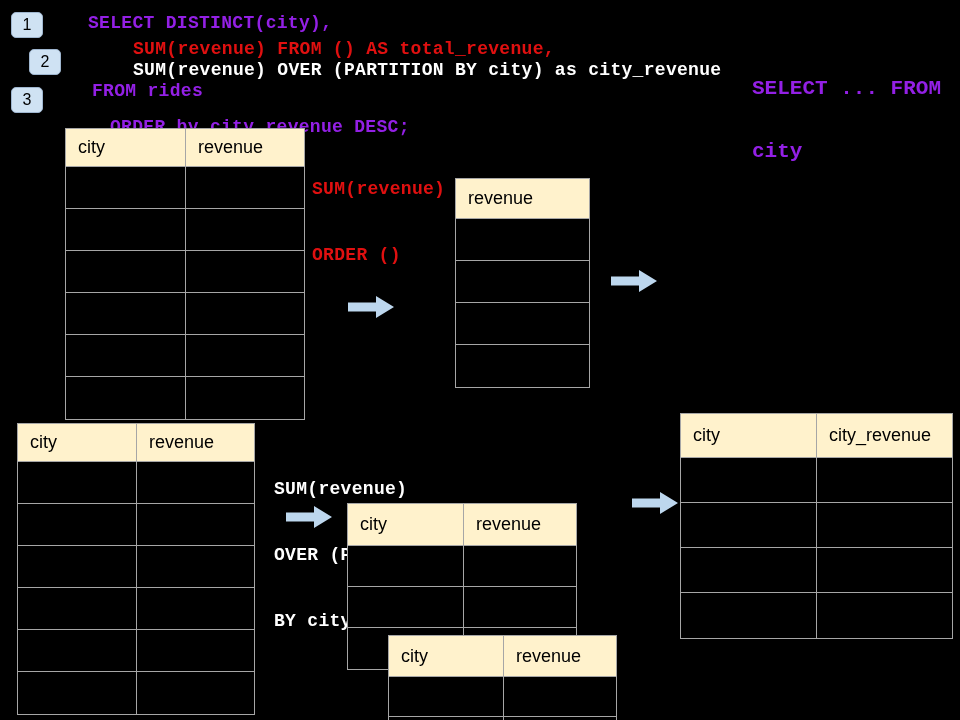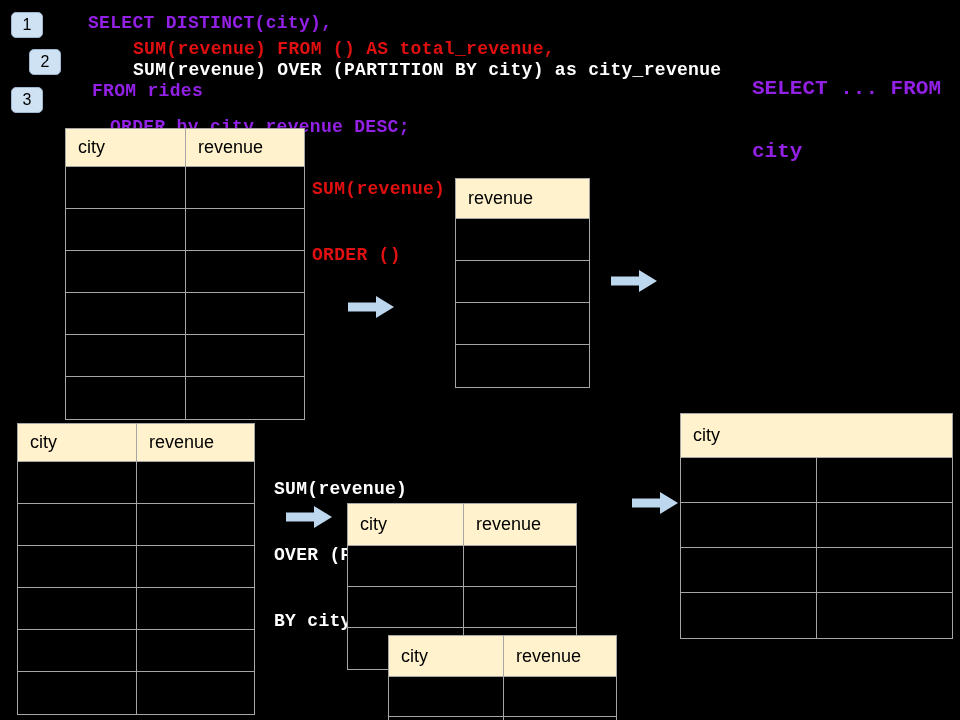--- a/index.html
+++ b/index.html
@@ -241,20 +241,21 @@
     <div class="trow">
         <div class="td col1"></div>
         <div class="td fill"></div>
       </div>
       </div>
   </div>
 
   <div class="tbl t-f">
     <div class="thead">
       <div class="th col1">city</div>
+      <div class="th fill">city_revenue</div>
     </div>
     <div class="tbody">
       <div class="trow">
         <div class="td col1"></div>
         <div class="td fill"></div>
       </div>
     <div class="trow">
         <div class="td col1"></div>
         <div class="td fill"></div>
       </div>

